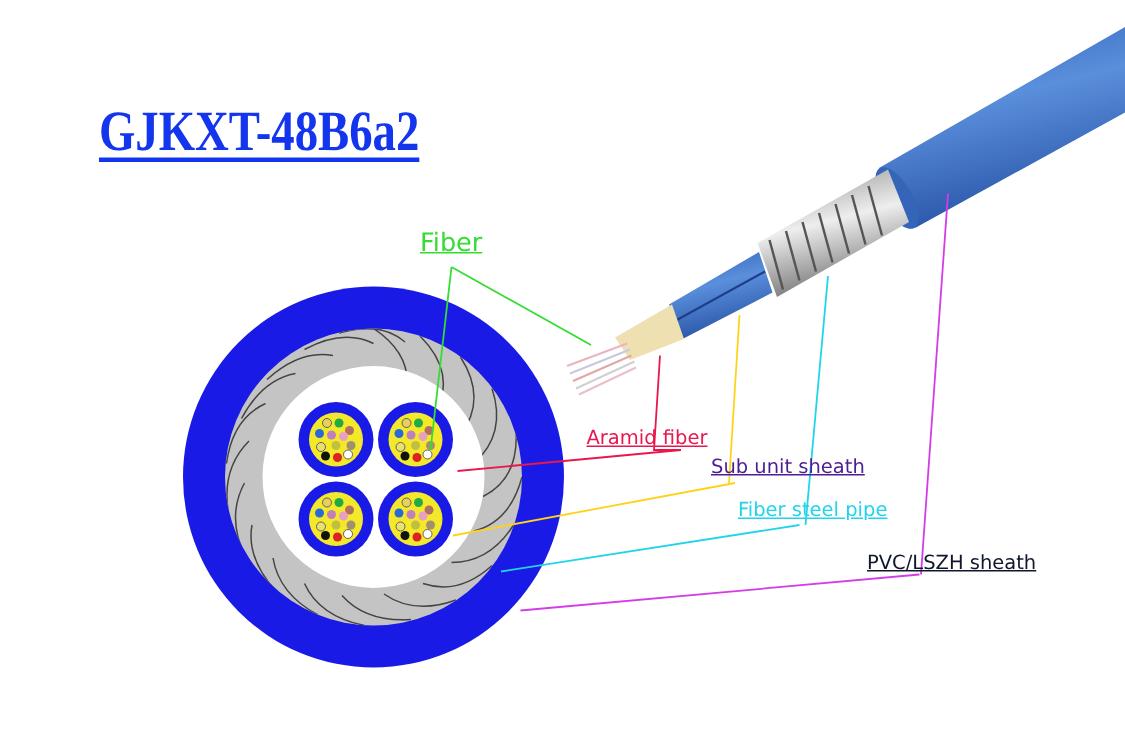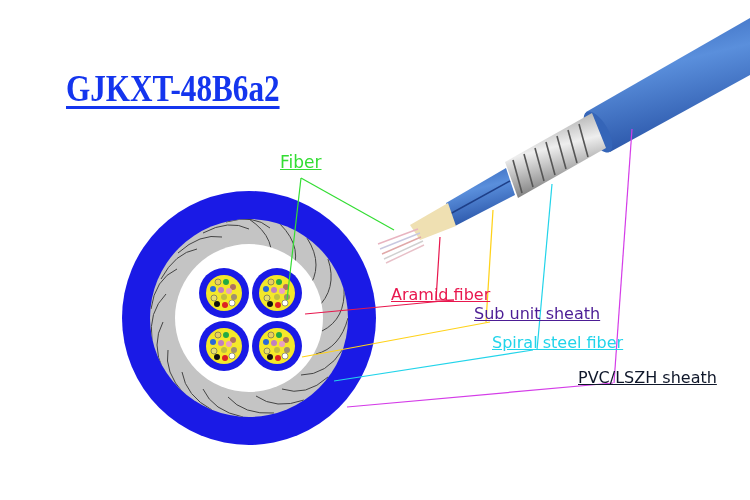--- a/index.html
+++ b/index.html
@@ -1,18 +1,18 @@
 <!DOCTYPE html>
 <html><head>
 <meta charset="utf-8">
 <style>
   html, body { margin: 0; padding: 0; background: #ffffff; }
   #root { position: relative; width: 750px; height: 500px; overflow: hidden; background: #fff; font-family: "Liberation Sans", sans-serif; }
   .title { position: absolute; left: 66px; top: 66px; font-family: "Liberation Serif", serif; font-weight: bold; font-size: 38px; color: #1435ee; text-decoration: underline; text-decoration-thickness: 3px; text-underline-offset: 5px; transform: scaleX(0.82); transform-origin: left top; letter-spacing: 0px; }
-  .label { position: absolute; font-size: 16px; text-decoration: underline; white-space: nowrap; font-family: "DejaVu Sans", sans-serif; }
+  .label { position: absolute; font-size: 13px; text-decoration: underline; white-space: nowrap; font-family: "DejaVu Sans", sans-serif; }
   svg { position: absolute; left: 0; top: 0; }
 </style>
 </head>
 <body>
 
 <div id="root">
 
   <svg width="750" height="500" viewBox="0 0 750 500">
     <defs>
       <linearGradient id="cableGrad" x1="0" y1="0" x2="0.3" y2="1">
@@ -172,15 +172,15 @@
       <polyline points="613,383 347,407" stroke="#d43ce8"></polyline>
       <polyline points="614,383 632,129" stroke="#d43ce8"></polyline>
     </g>
   </svg>
 
   <div class="title">GJKXT-48B6a2</div>
 
   <div class="label" style="left:280px;top:152px;font-size:17px;color:#33dd33;text-align:right;">Fiber</div>
   <div class="label" style="left:391px;top:285px;color:#e8174e;">Aramid fiber</div>
   <div class="label" style="left:434px;top:304px;color:#4c1d95;margin-left:40px;">Sub unit sheath</div>
-  <div class="label" style="left:492px;top:333px;color:#22d4ea;">Spiral steel fiber</div>
+  <div class="label" style="left:492px;top:333px;color:#22d4ea;">Fiber steel pipe</div>
   <div class="label" style="left:578px;top:368px;color:#0f172a;">PVC/LSZH sheath</div>
 </div>
 
 </body></html>

